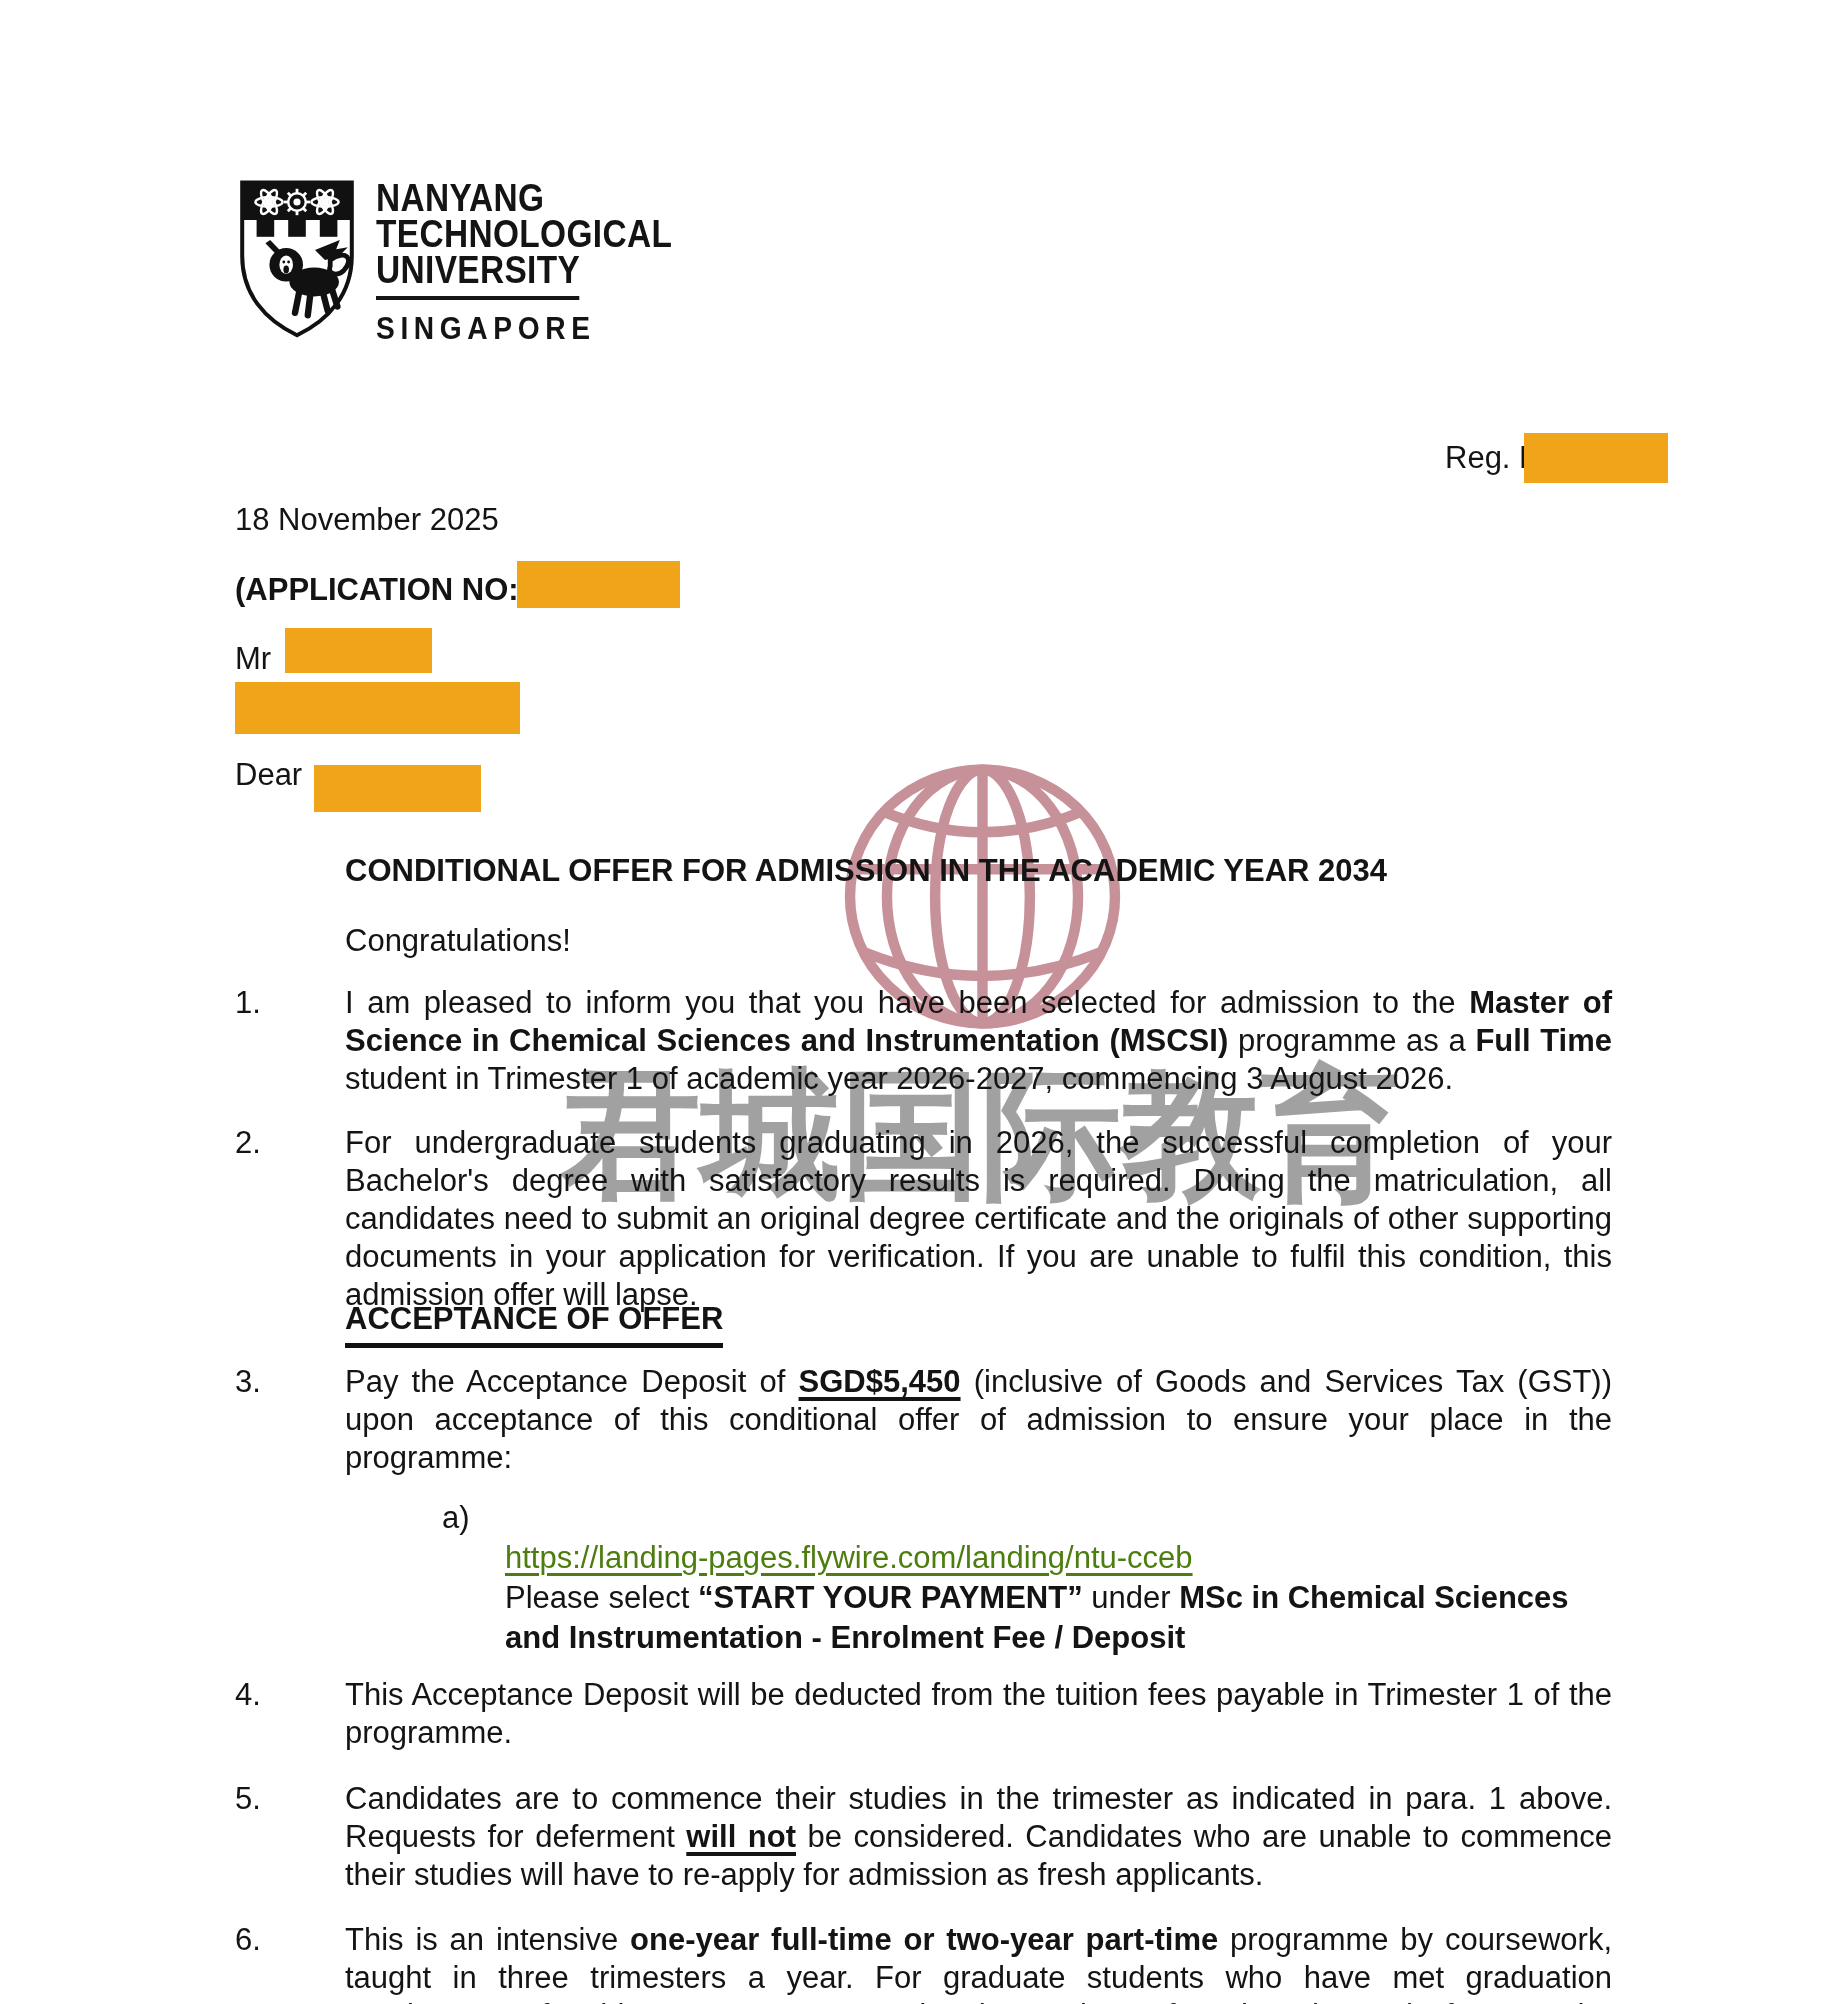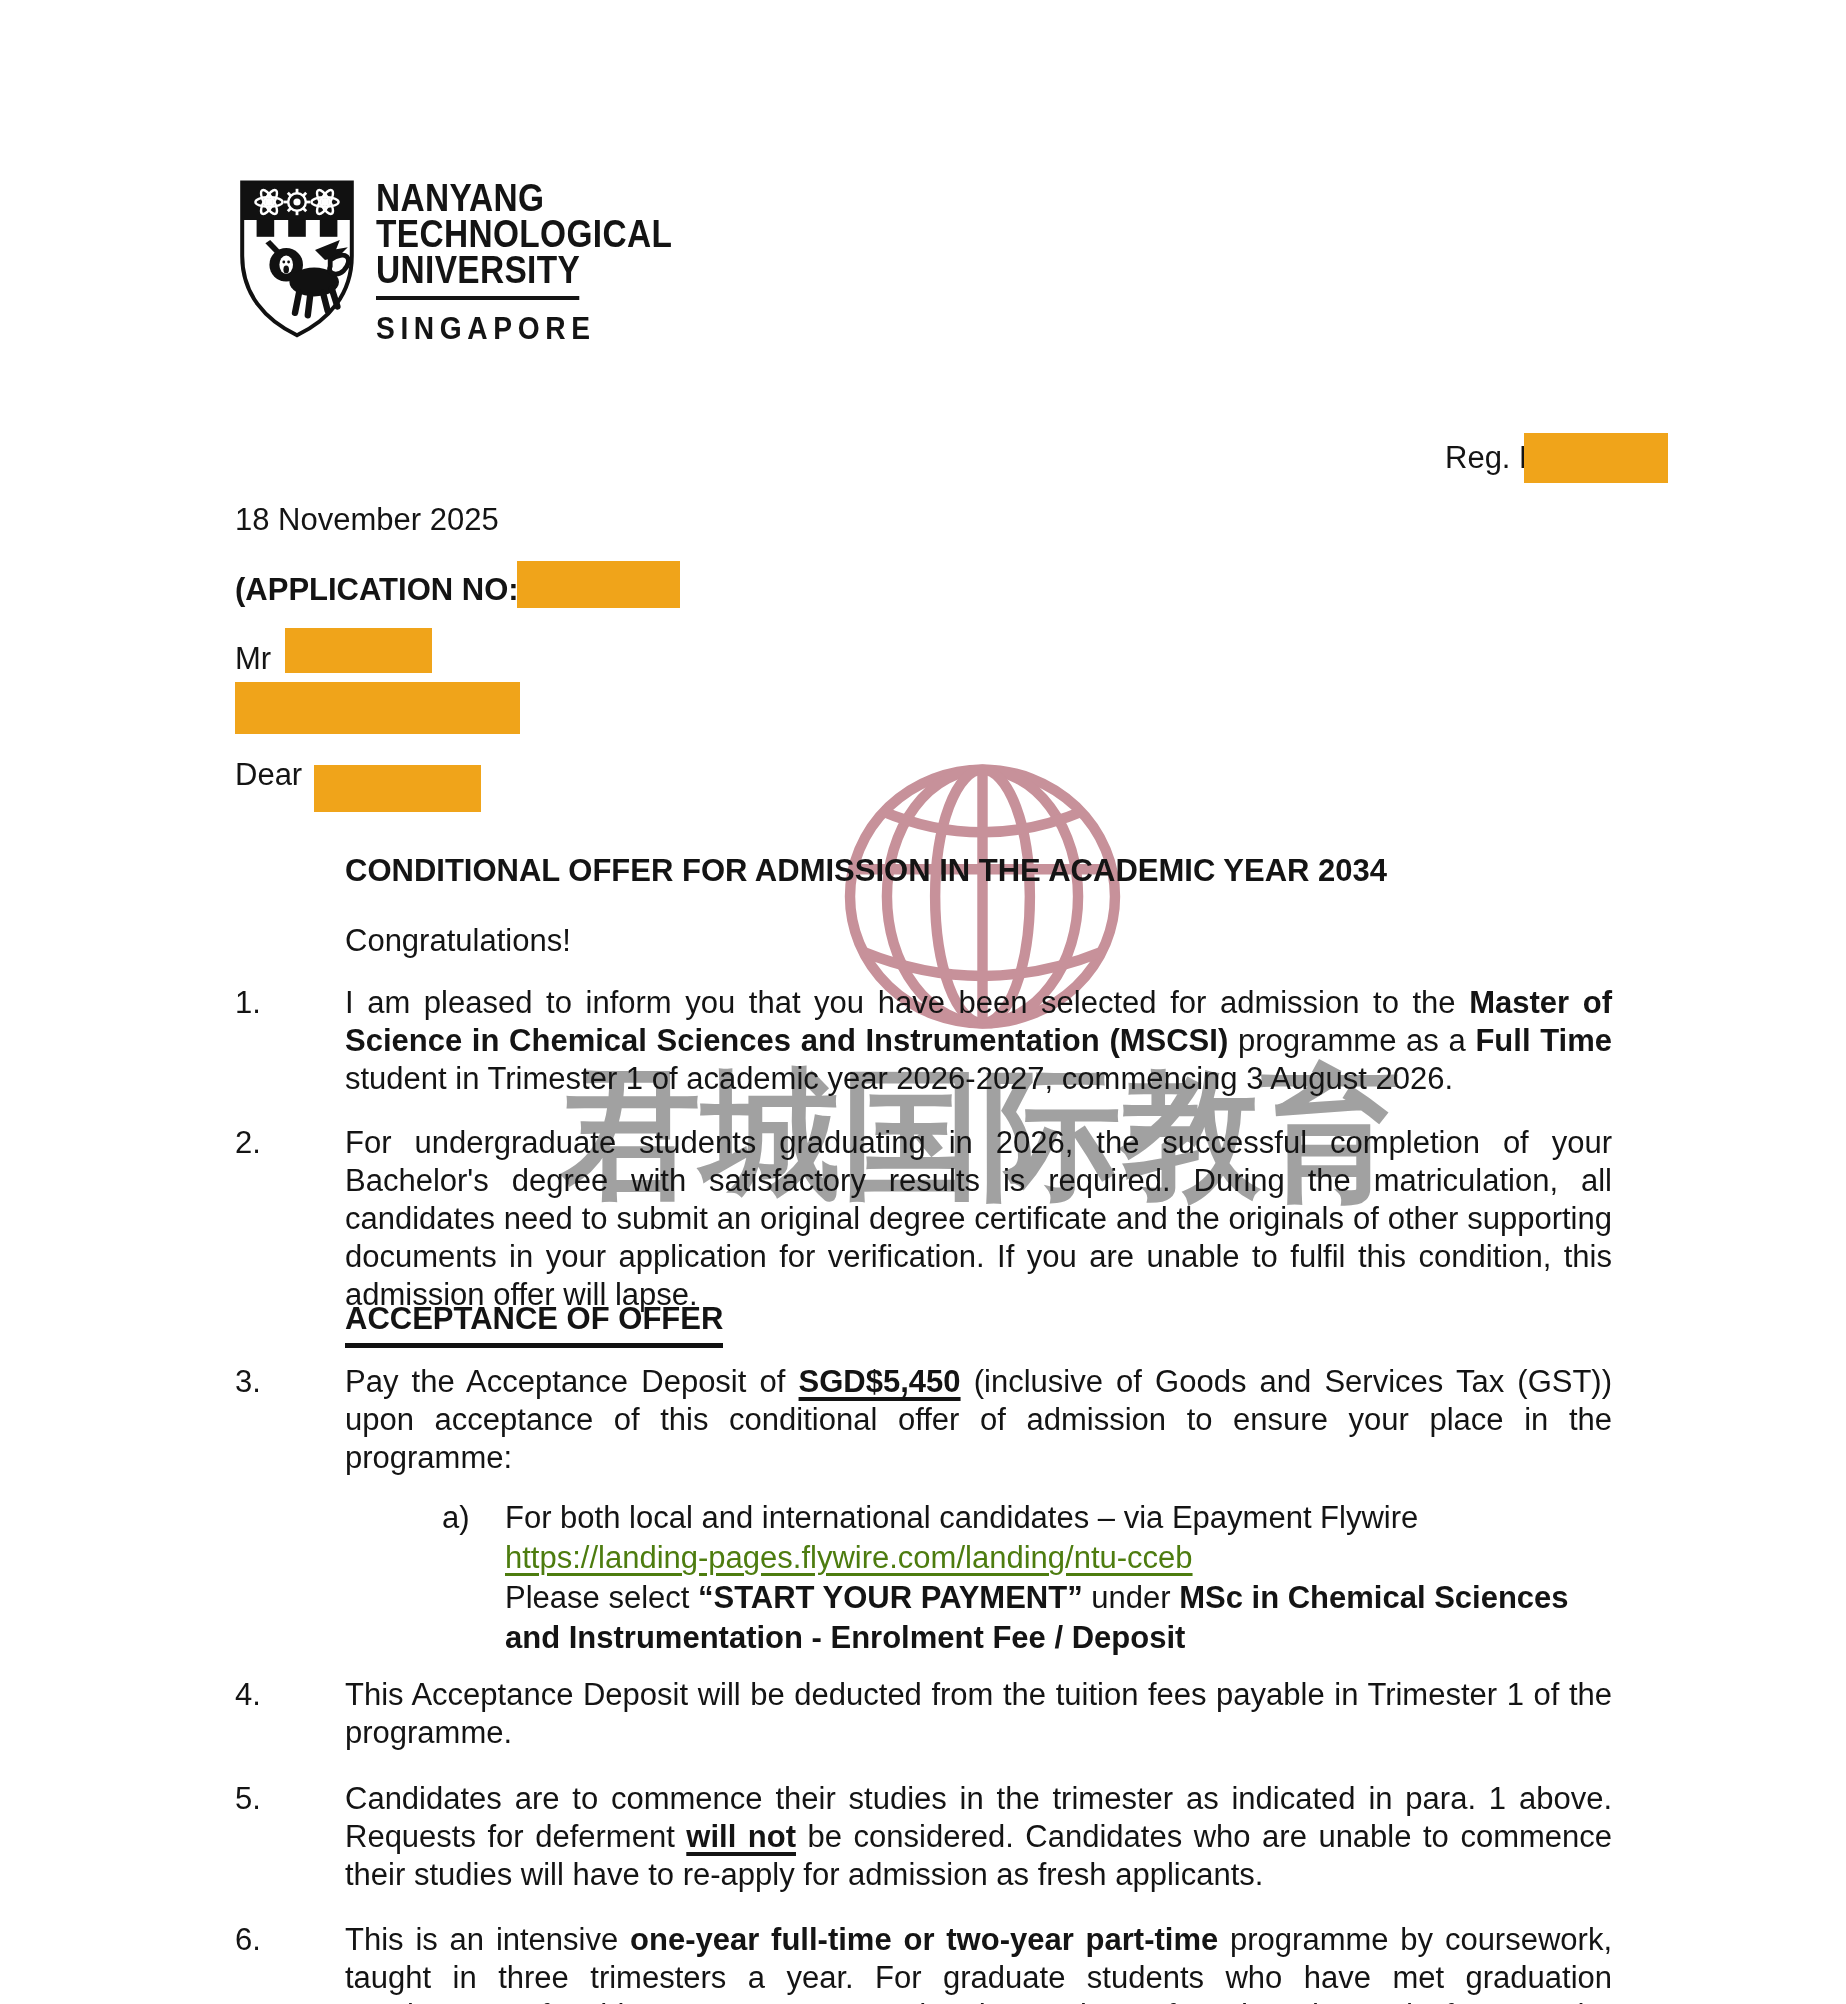--- a/index.html
+++ b/index.html
@@ -142,21 +142,21 @@
       </div>
       <div class="block heading" style="top: 1300px;">
         <div class="txt"><span class="b hline">ACCEPTANCE OF OFFER</span></div>
       </div>
       <div class="block" style="top: 1363px;">
         <div class="num">3.</div>
         <div class="txt"><span>Pay the Acceptance Deposit of </span><span class="b underl">SGD$5,450</span><span> (inclusive of Goods and Services Tax (GST)) upon acceptance of this conditional offer of admission to ensure your place in the programme:</span></div>
       </div>
       <div class="block subitem" style="top: 1498px; line-height: 40px;">
         <div class="lbl">a)</div>
-        <div class="txt"><span>For both local and international candidates – via Epayment Flywire</span><br><a class="lnk" href="#">https://landing-pages.flywire.com/landing/ntu-cceb</a><br><span>Please select </span><span class="b">“START YOUR PAYMENT”</span><span> under </span><span class="b">MSc in Chemical Sciences and Instrumentation - Enrolment Fee / Deposit</span></div>
+        <div class="txt"><br><a class="lnk" href="#">https://landing-pages.flywire.com/landing/ntu-cceb</a><br><span>Please select </span><span class="b">“START YOUR PAYMENT”</span><span> under </span><span class="b">MSc in Chemical Sciences and Instrumentation - Enrolment Fee / Deposit</span></div>
       </div>
       <div class="block" style="top: 1676px;">
         <div class="num">4.</div>
         <div class="txt"><span>This Acceptance Deposit will be deducted from the tuition fees payable in Trimester 1 of the programme.</span></div>
       </div>
       <div class="block" style="top: 1780px;">
         <div class="num">5.</div>
         <div class="txt"><span>Candidates are to commence their studies in the trimester as indicated in para. 1 above. Requests for deferment </span><span class="b underl">will not</span><span> be considered. Candidates who are unable to commence their studies will have to re-apply for admission as fresh applicants.</span></div>
       </div>
       <div class="block" style="top: 1921px;">

